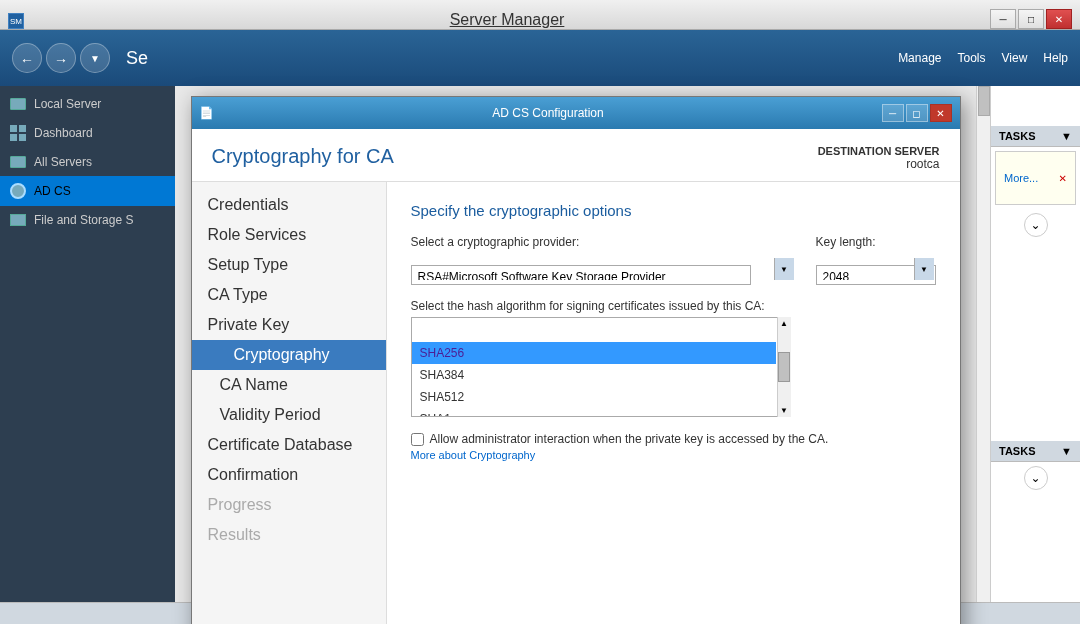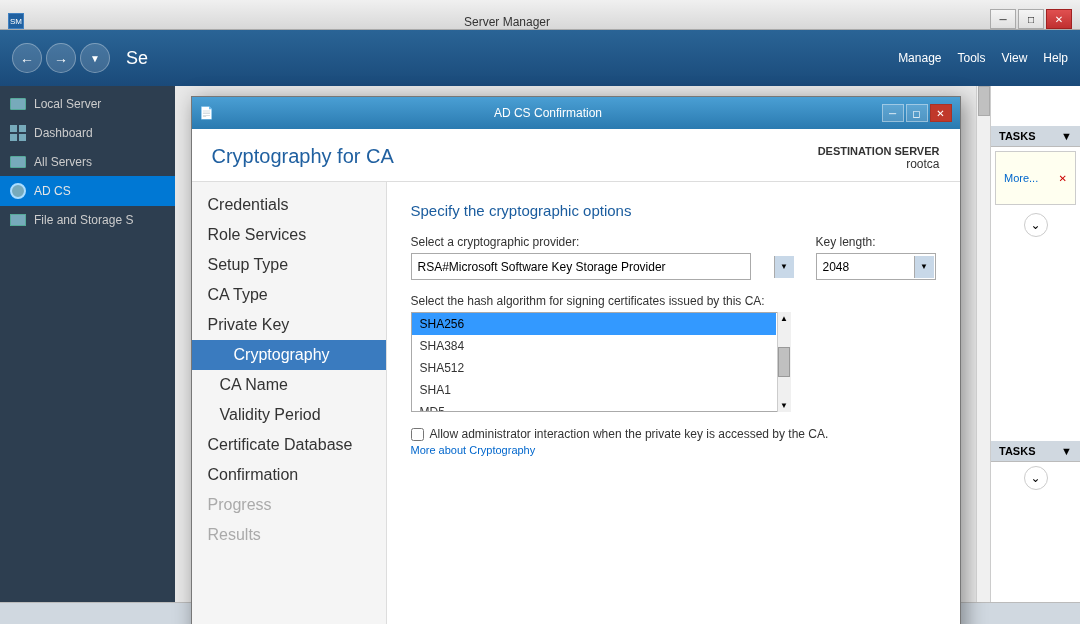--- a/index.html
+++ b/index.html
@@ -8,21 +8,21 @@
     
     .title-bar {
       background: linear-gradient(to bottom, #f0f0f0, #d8d8d8);
       height: 30px;
       display: flex;
       align-items: flex-end;
       justify-content: space-between;
       padding: 0 8px;
       border-bottom: 1px solid #aaa;
     }
-    .title-bar-text { font-size: 12px; color: #333; flex: 1; text-align: center; }
+    .title-bar-text { font-size: 16px; color: #333; flex: 1; text-align: center; text-decoration: underline; }
     .title-bar-buttons { display: flex; gap: 2px; }
     .title-btn {
       width: 26px; height: 20px;
       border: 1px solid #aaa;
       background: linear-gradient(to bottom, #f5f5f5, #e0e0e0);
       cursor: pointer; font-size: 10px;
       display: flex; align-items: center; justify-content: center;
     }
     .title-btn.close { background: linear-gradient(to bottom, #e05050, #c03030); color: white; border-color: #a02020; }
 
@@ -78,21 +78,21 @@
       flex-shrink: 0;
     }
     .sidebar-item {
       display: flex;
       align-items: center;
       padding: 7px 10px;
       cursor: pointer;
       font-size: 12px;
       gap: 8px;
     }
-    .sidebar-item.active { background: #0078d4; color: #e5e5e5; }
+    .sidebar-item.active { background: #0078d4; color: #000000; }
 
     
     .main-area {
       flex: 1;
       background: #e8e8e8;
       position: relative;
     }
 
     
     .tasks-panel {
@@ -266,21 +266,22 @@
     }
     .select-wrapper select {
       appearance: none;
       -webkit-appearance: none;
       width: 100%;
       padding: 4px 24px 4px 6px;
       border: 1px solid #aaa;
       background: white;
       font-size: 12px;
       cursor: pointer;
-      height: 27px;
+      height: 20px;
+      margin-top: 12px;
     }
     .select-arrow {
       position: absolute;
       right: 2px;
       top: 50%;
       transform: translateY(-50%);
       pointer-events: none;
       background: #c8d8e8;
       border-left: 1px solid #aaa;
       width: 20px;
@@ -297,21 +298,21 @@
       height: 100px;
       overflow-y: scroll;
       width: 100%;
     }
     .listbox-item {
       padding: 4px 8px;
       font-size: 12px;
       cursor: pointer;
       color: #333;
     }
-    .listbox-item.selected { background: #3399ff; color: #000000; }
+    .listbox-item.selected { background: #3399ff; color: #4c1d95; margin-top: 24px; }
 
     .checkbox-row {
       display: flex;
       align-items: flex-start;
       gap: 6px;
       margin-top: 12px;
     }
     .checkbox-row input[type=checkbox] { margin-top: 2px; }
     .checkbox-label { font-size: 12px; color: #333; line-height: 1.4; }
 
@@ -396,21 +397,21 @@
       </div>
     </div>
 
     <div class="main-area">
 
       <div class="dialog-overlay">
         <div class="dialog">
 
           <div class="dialog-titlebar">
             <div class="dialog-titlebar-icon">📄</div>
-            <span class="dialog-titlebar-text">AD CS Confirmation</span>
+            <span class="dialog-titlebar-text">AD CS Configuration</span>
             <div class="dialog-titlebar-btns">
               <div class="dialog-title-btn">─</div>
               <div class="dialog-title-btn">◻</div>
               <div class="dialog-title-btn close-btn">✕</div>
             </div>
           </div>
 
           <div class="dialog-header">
             <div class="dialog-header-title">Cryptography for CA</div>
             <div class="dest-server">

